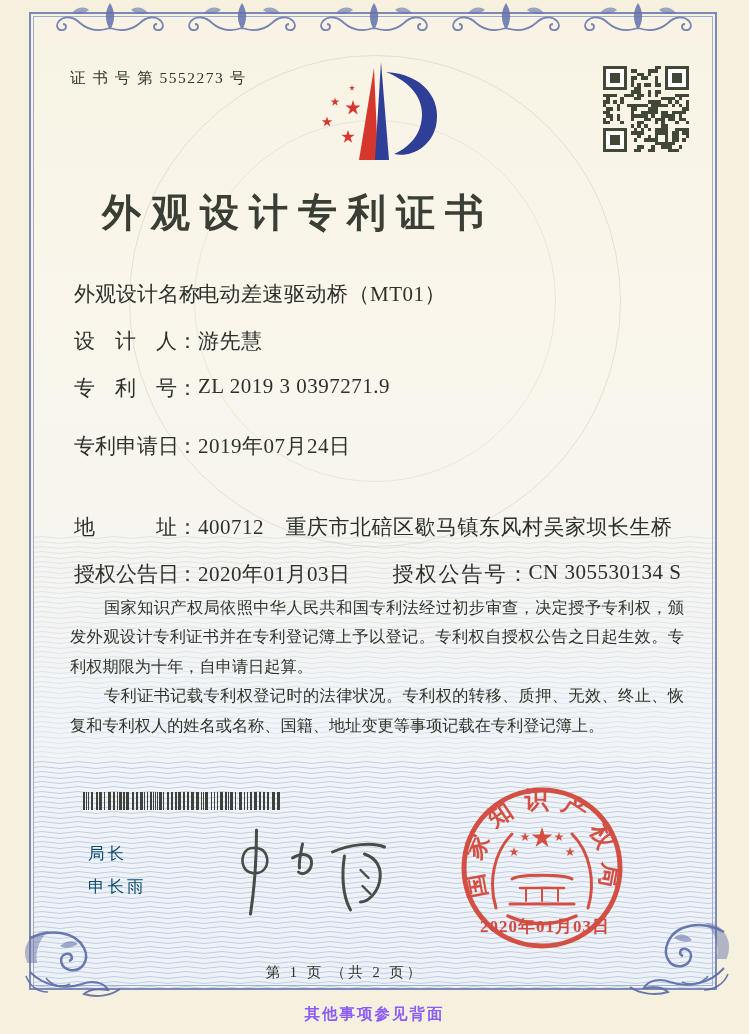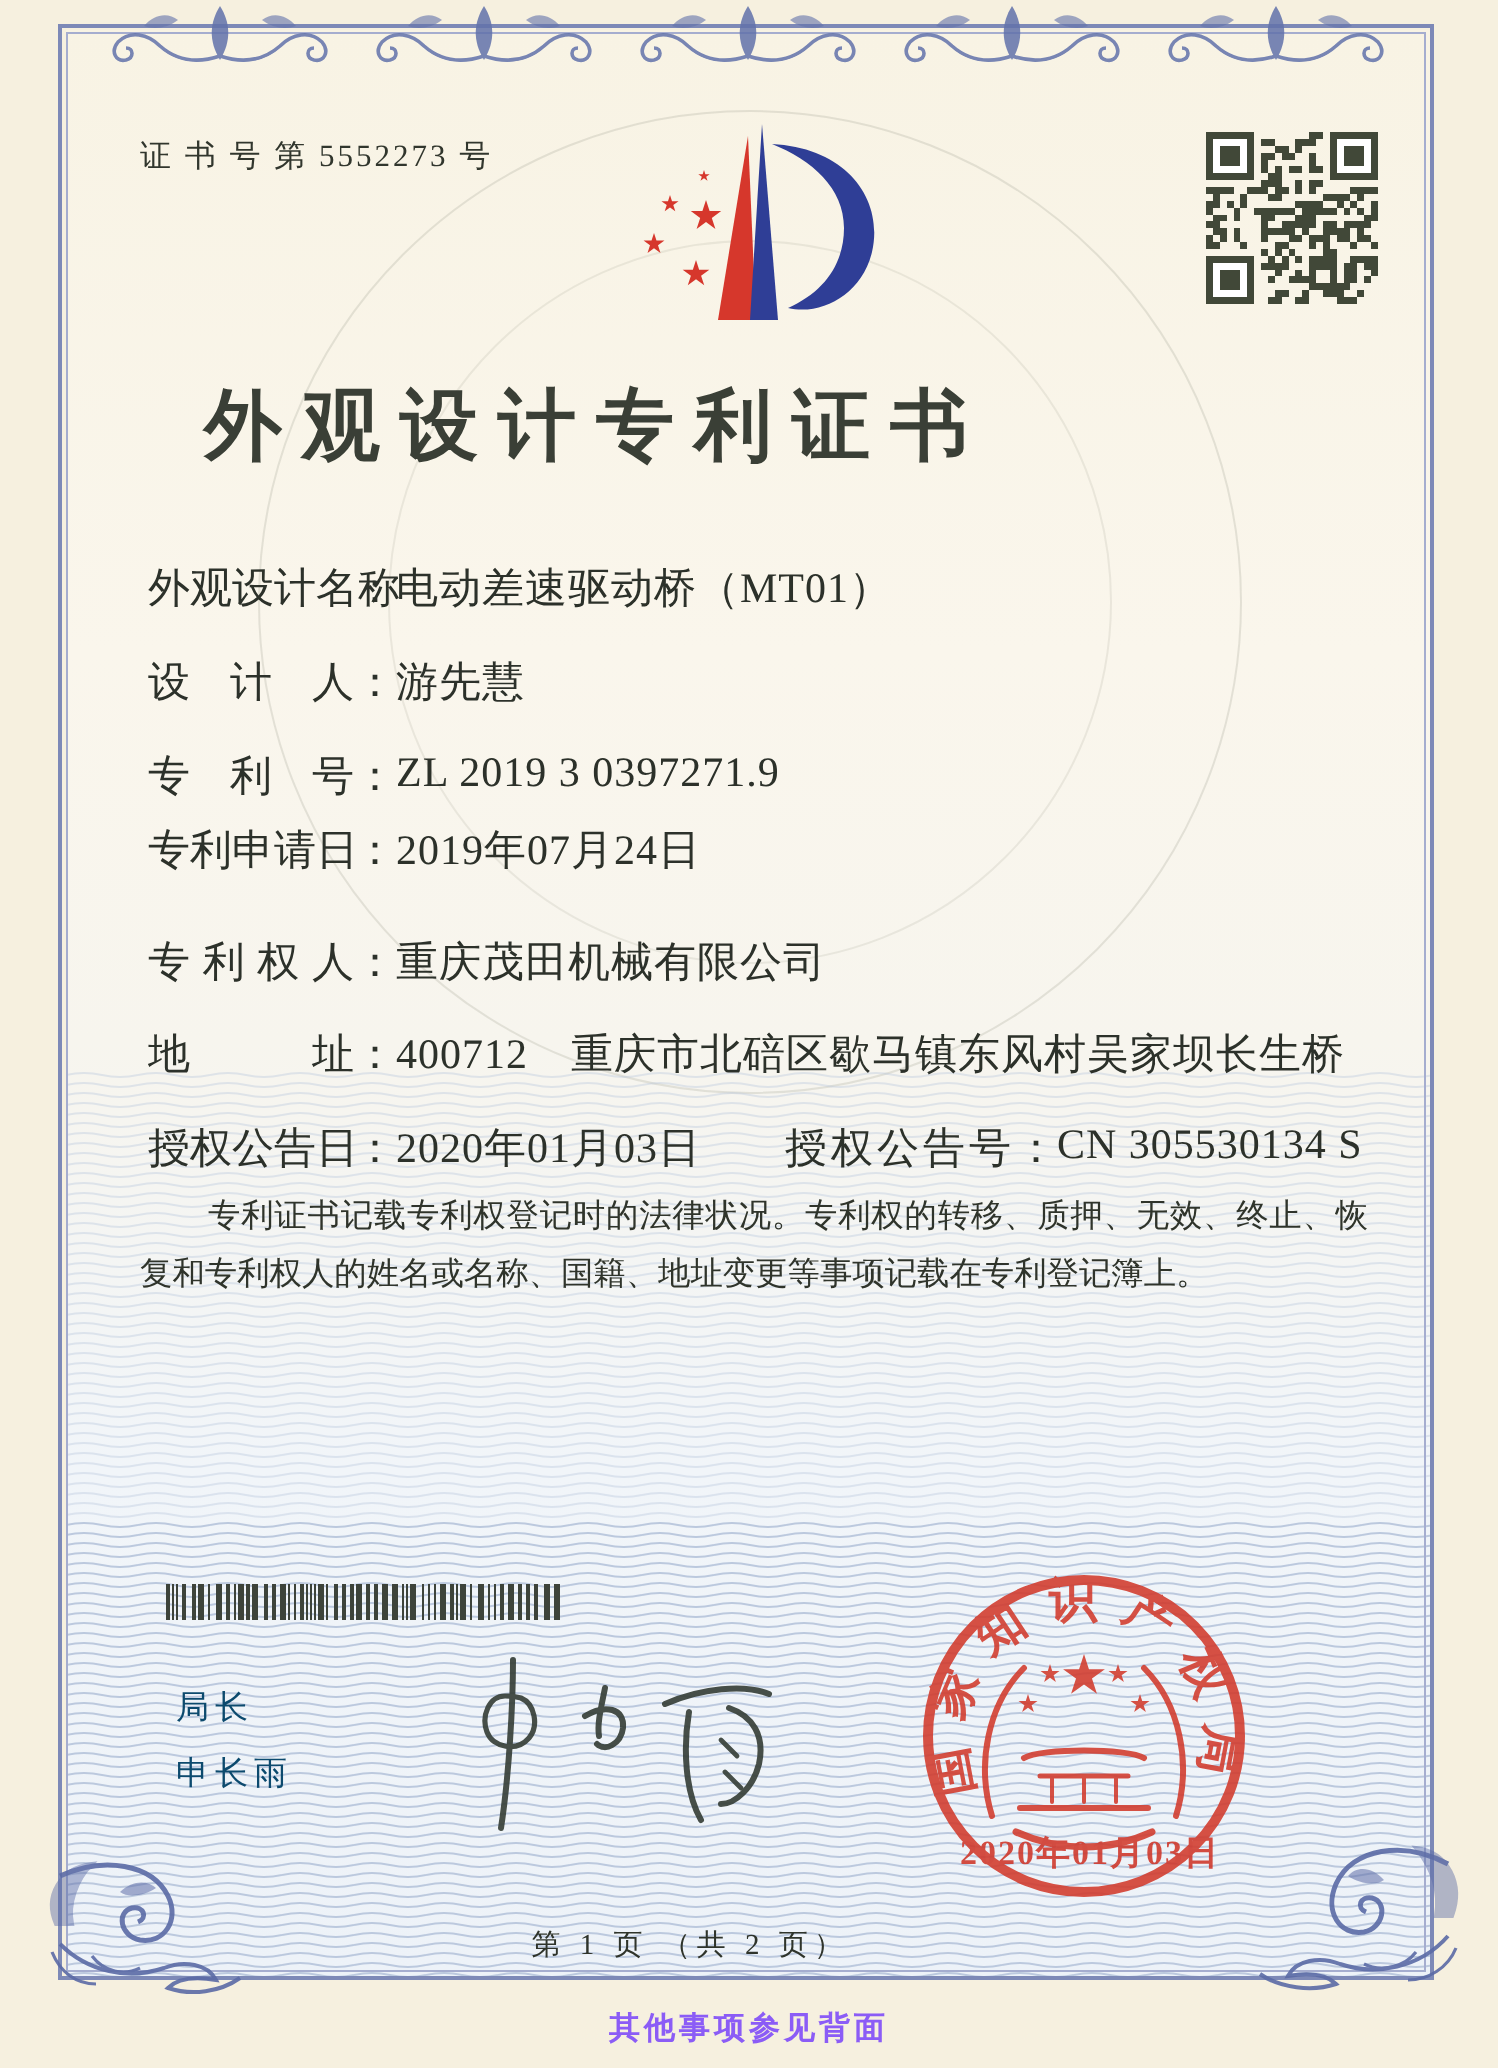--- a/index.html
+++ b/index.html
@@ -339,34 +339,32 @@
 
   <div class="abs frow" style="top:280px;">
     <span class="flabel">外观设计名称</span><span class="fcolon">：</span><span class="fvalue">电动差速驱动桥（MT01）</span>
   </div>
   <div class="abs frow" style="top:327px;">
     <span class="flabel">设计人</span><span class="fcolon">：</span><span class="fvalue">游先慧</span>
   </div>
   <div class="abs frow" style="top:374px;">
     <span class="flabel">专利号</span><span class="fcolon">：</span><span class="fvalue">ZL 2019 3 0397271.9</span>
   </div>
-  <div class="abs frow" style="top:411px;">
+  <div class="abs frow" style="top:432px;">
     <span class="flabel">专利申请日</span><span class="fcolon">：</span><span class="fvalue">2019年07月24日</span>
-  </div>
-  <div class="abs frow" style="top:467px;">
-    <span class="flabel">专利权人</span><span class="fcolon">：</span><span class="fvalue">重庆茂田机械有限公司</span>
   </div>
   <div class="abs frow" style="top:513px;">
     <span class="flabel">地址</span><span class="fcolon">：</span><span class="fvalue">400712　重庆市北碚区歇马镇东风村吴家坝长生桥</span>
   </div>
   <div class="abs frow" style="top:560px;">
     <span class="flabel">授权公告日</span><span class="fcolon">：</span><span class="fvalue">2020年01月03日</span><span class="grant-gap"></span><span style="letter-spacing:2px;">授权公告号</span><span class="fcolon">：</span><span class="fvalue">CN 305530134 S</span>
   </div>
 
   <div class="abs paras">
+    <p>国家知识产权局依照中华人民共和国专利法经过初步审查，决定授予专利权，颁发外观设计专利证书并在专利登记簿上予以登记。专利权自授权公告之日起生效。专利权期限为十年，自申请日起算。</p>
     <p>专利证书记载专利权登记时的法律状况。专利权的转移、质押、无效、终止、恢复和专利权人的姓名或名称、国籍、地址变更等事项记载在专利登记簿上。</p>
   </div>
 
   <svg class="abs" id="bcsvg" style="left:83px;top:792px;" width="197" height="18">
       <rect x="0" y="0" width="2" height="18" fill="#3d433a"></rect>
       <rect x="3" y="0" width="1" height="18" fill="#3d433a"></rect>
       <rect x="5" y="0" width="1" height="18" fill="#3d433a"></rect>
       <rect x="8" y="0" width="2" height="18" fill="#3d433a"></rect>
       <rect x="13" y="0" width="2" height="18" fill="#3d433a"></rect>
       <rect x="16" y="0" width="3" height="18" fill="#3d433a"></rect>

